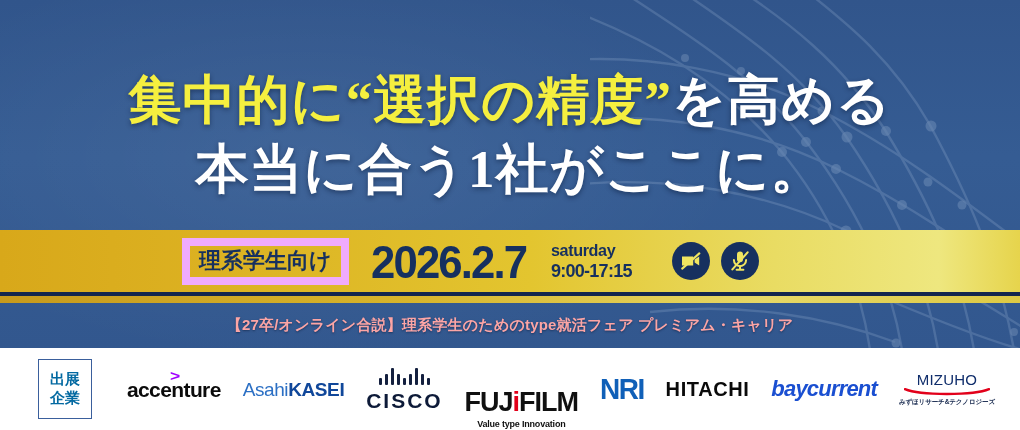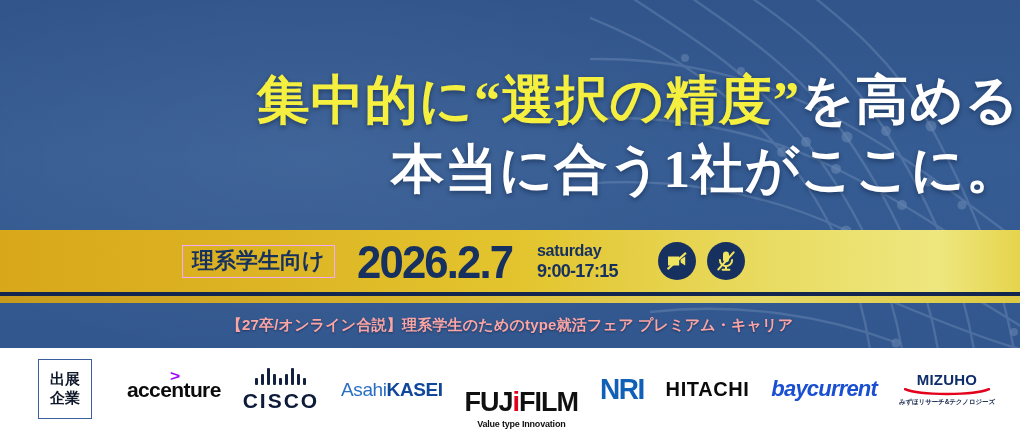--- a/index.html
+++ b/index.html
@@ -55,21 +55,21 @@
     margin-left:2px;white-space:nowrap;letter-spacing:-.3px;
   }
 
   
   .headline{
     position:absolute;left:0;top:74px;width:1020px;
     text-align:center;
     font-family:"Liberation Serif","DejaVu Serif",serif;
     line-height:1.0;
   }
-  .hl-row{white-space:nowrap;text-align:right;}
+  .hl-row{white-space:nowrap;}
   .hl1{font-size:53px;font-weight:700;letter-spacing:1px;}
   .hl2{font-size:53px;font-weight:700;letter-spacing:1px;margin-top:16px;}
   .hl-gold{
     color:#f5ef3f;
     text-shadow:0 2px 5px rgba(5,18,45,.45);
   }
   .hl-white{
     color:#ffffff;
     text-shadow:0 2px 5px rgba(5,18,45,.45);
   }
@@ -87,21 +87,21 @@
     position:absolute;left:0;top:296px;width:1020px;height:7px;
     background:linear-gradient(90deg,#c79a1c 0%,#d8b52b 40%,#e6d866 75%,#ddc944 100%);
   }
 
   .bar-inner{
     position:absolute;left:0;top:230px;width:1020px;height:62px;
     display:flex;align-items:center;
   }
   .chip-target{
     margin-left:182px;
-    border:1px solid #f0abfc;
+    border:8px solid #f0abfc;
     padding:4px 9px 5px;
     color:#16305f;
     font-size:22px;font-weight:700;line-height:1;
     font-family:"Liberation Serif","DejaVu Serif",serif;
     white-space:nowrap;
   }
   .date-main{
     margin-left:22px;
     color:#16305f;
     font-size:47px;font-weight:900;line-height:1;
@@ -143,21 +143,21 @@
     position:absolute;left:0;top:348px;width:1020px;height:82px;
     background:#ffffff;
     display:flex;align-items:center;
   }
   .exh-box{
     margin-left:38px;
     border:1px solid #3a5f9c;
     width:52px;height:58px;
     display:flex;flex-direction:column;
     align-items:center;justify-content:center;
-    color:#0f172a;font-size:15px;font-weight:700;line-height:1.28;
+    color:#0369a1;font-size:15px;font-weight:700;line-height:1.28;
     font-family:"Liberation Serif","DejaVu Serif",serif;
     flex:none;
   }
   .logos{
     flex:1;display:flex;align-items:center;
     justify-content:space-around;
     padding:0 14px 0 24px;
   }
   .logo{
     display:flex;flex-direction:column;align-items:center;
@@ -205,21 +205,21 @@
   .lg-hitachi{
     color:#0a0a0a;font-size:20px;font-weight:700;letter-spacing:.6px;
   }
 
   .lg-bay{
     color:#1a4fd1;font-size:22px;font-weight:900;font-style:italic;
     letter-spacing:-.8px;
   }
 
   .lg-mizuho-top{
-    color:#0f2d6b;font-size:15px;font-weight:700;letter-spacing:.2px;
+    color:#0f2d6b;font-size:15px;font-weight:400;letter-spacing:.2px;
     line-height:1;
   }
   .lg-mizuho-swoosh{margin:1px 0 2px;}
   .lg-mizuho-sub{
     color:#14264c;font-size:6.5px;font-weight:700;letter-spacing:-.1px;
     white-space:nowrap;
   }
 </style>
 </head>
 <body>
@@ -323,41 +323,41 @@
     <div class="logos">
 
       <div class="logo">
         <div class="lg-accenture">
           <span class="arrow">&gt;</span>
           <span>accenture</span>
         </div>
       </div>
 
       <div class="logo">
+        <div class="lg-asahi">
+          <span class="a1">Asahi</span><span class="a2">KASEI</span>
+        </div>
+      </div>
+
+      <div class="logo">
         <div class="cisco-bars">
           <i style="height:7px"></i>
             <i style="height:11px"></i>
             <i style="height:17px"></i>
           <i style="height:11px"></i>
             <i style="height:7px"></i>
           <i style="height:11px"></i>
             <i style="height:17px"></i>
             <i style="height:11px"></i>
           <i style="height:7px"></i>
         </div>
         <div class="lg-cisco-txt">CISCO</div>
       </div>
 
       <div class="logo">
-        <div class="lg-asahi">
-          <span class="a1">Asahi</span><span class="a2">KASEI</span>
-        </div>
-      </div>
-
-      <div class="logo">
         <div class="lg-fuji">
           <span>FUJ</span><span class="red">i</span><span>FILM</span>
         </div>
         <div class="lg-fuji-sub">Value type Innovation</div>
       </div>
 
       <div class="logo">
         <div class="lg-nri">NRI</div>
       </div>
 

